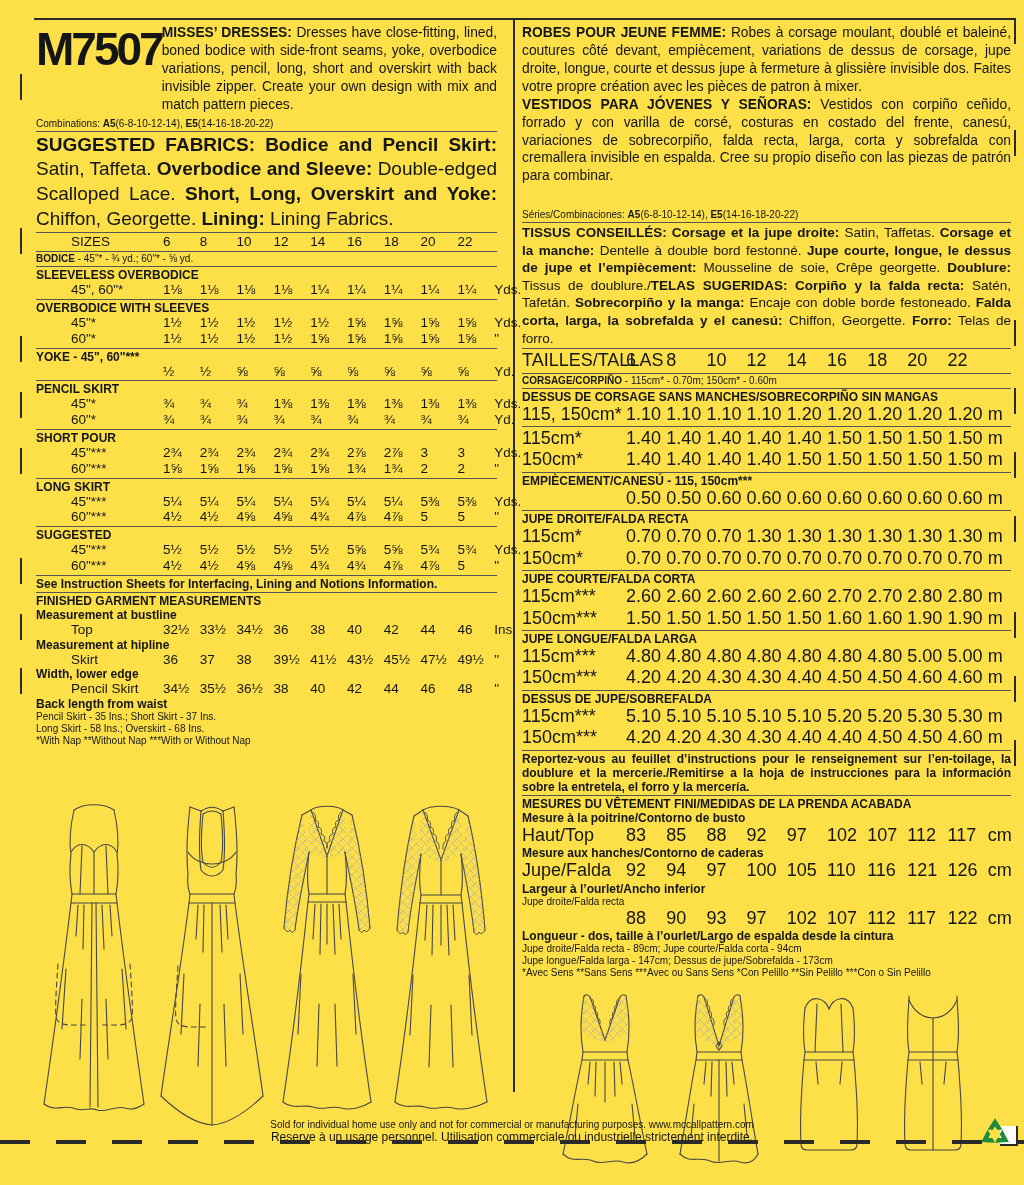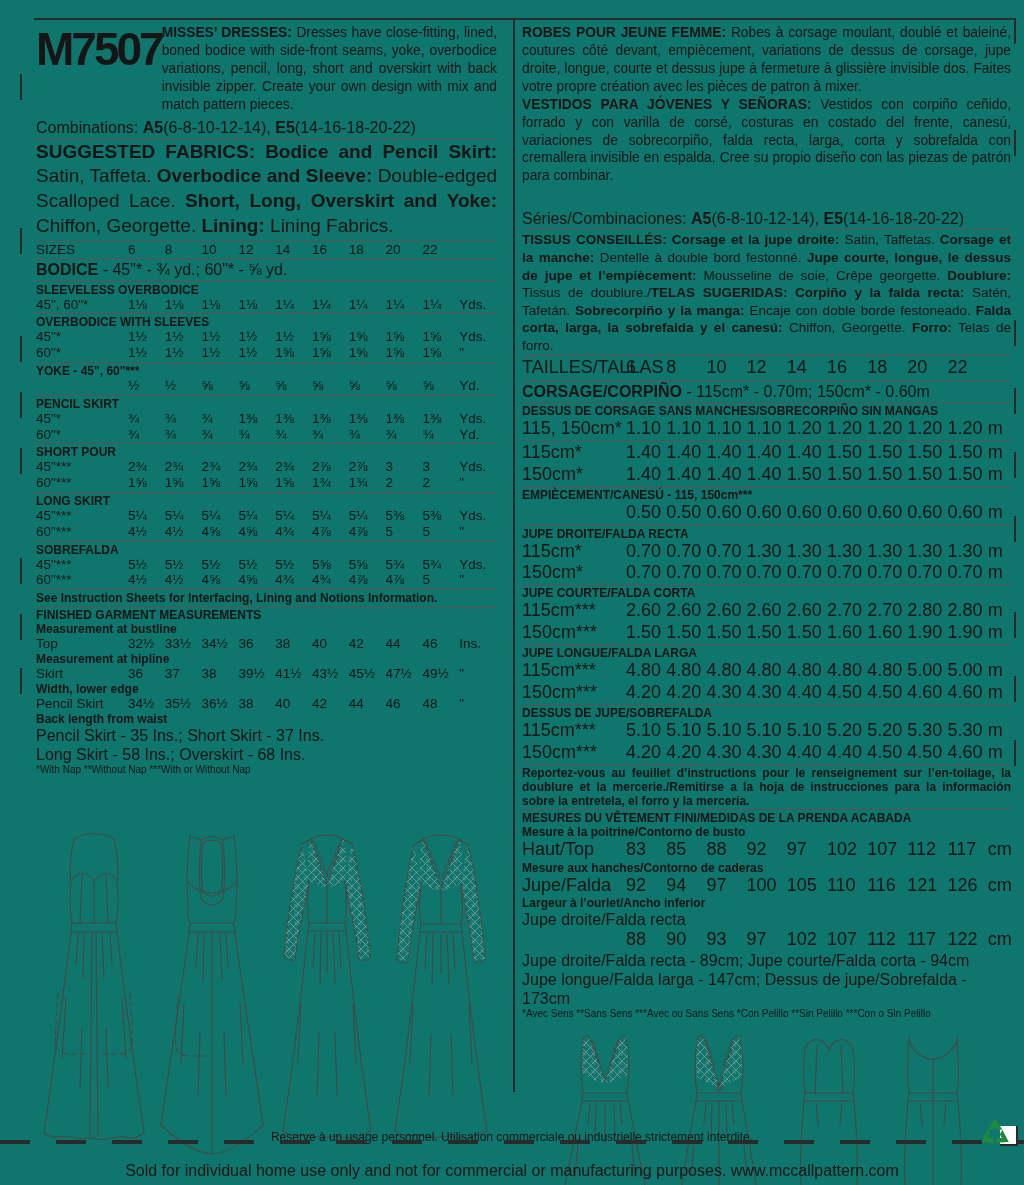--- a/index.html
+++ b/index.html
@@ -1,45 +1,45 @@
 <!DOCTYPE html>
 <html><head>
 <meta charset="utf-8">
 <style>
   html,body{margin:0;padding:0;background:#ffffff;}
-  .page{position:relative;width:1024px;height:1185px;background:#0f766e;color:#151515;
+  .page{position:relative;width:1024px;height:1185px;background:#fde047;color:#151515;
         font-family:"Liberation Sans","DejaVu Sans",sans-serif;overflow:hidden;}
   .topline{position:absolute;left:34px;right:8px;top:18px;border-top:2px solid #2a2a2a;}
   .divider{position:absolute;left:513px;top:18px;height:1074px;border-left:2px solid #2a2a2a;}
   .tick{position:absolute;width:2px;height:26px;background:#2a2a2a;}
   .col{position:absolute;top:24px;}
   .col-left{left:36px;width:461px;}
   .col-right{left:522px;width:489px;}
   .hdrflex{display:flex;align-items:flex-start;}
   .sku{font-size:46px;font-weight:700;letter-spacing:-3px;width:146px;line-height:0.95;padding-top:4px;}
   .para{font-size:13.8px;line-height:1.3;text-align:justify;}
   .b{font-weight:700;}
   .hr{border-top:1.5px solid #555;margin:1px 0 1px 0;}
-  .line{font-size:16px;line-height:1.2;}
+  .line{font-size:10px;line-height:1.2;}
   .th{font-size:12px;font-weight:700;line-height:1.17;}
   .srow{display:flex;font-size:13.5px;line-height:1.17;}
-  .srow .lbl{width:92px;flex:none;}
+  .srow .lbl{width:92px;flex:none;margin-left:35px;}
   .srow .val{width:36.8px;flex:none;}
   .srow .unit{flex:1;}
   .mrow{display:flex;font-size:18px;line-height:1.19;}
   .mrow .lbl{width:104px;flex:none;}
   .mrow .val{width:40.2px;flex:none;}
   .mrow .unit{width:24px;flex:none;}
   .foot{font-size:10px;line-height:1.25;}
   .illus-row{display:flex;justify-content:space-between;align-items:flex-start;}
   .illus-row svg{display:block;}
   .copy{position:absolute;left:0;right:0;text-align:center;}
   .copy1{top:1094px;font-size:12px;}
   .copy1 .big{font-size:15px;}
-  .copy2{top:1162px;font-size:16px;}
+  .copy2{top:1119px;font-size:10px;}
   .copy3{top:1130px;font-size:12px;}
   .cutline{position:absolute;left:0;right:0;top:1140px;height:4px;
     background:repeating-linear-gradient(90deg,#2a2a2a 0 30px,transparent 30px 56px);}
   .corner{position:absolute;left:1000px;top:1126px;width:16px;height:18px;
     border-right:2px solid #2a2a2a;border-bottom:2px solid #2a2a2a;background:#fdfdfb;}
   .recycle{position:absolute;left:978px;top:1116px;}
 </style>
 </head>
 <body>
 
@@ -236,21 +236,21 @@
         <span class="val">4⅝</span>
         <span class="val">4¾</span>
         <span class="val">4⅞</span>
         <span class="val">4⅞</span>
         <span class="val">5</span>
         <span class="val">5</span>
         <span class="unit">"</span>
       </div>
     <div class="hr"></div>
 
-    <div class="th"><span class="b">SOBREFALDA</span></div>
+    <div class="th"><span class="b">SUGGESTED</span></div>
     <div class="srow">
         <span class="lbl">45"***</span>
         <span class="val">5½</span>
         <span class="val">5½</span>
         <span class="val">5½</span>
         <span class="val">5½</span>
         <span class="val">5½</span>
         <span class="val">5⅝</span>
         <span class="val">5⅝</span>
         <span class="val">5¾</span>
@@ -664,20 +664,21 @@
         <span class="val">93</span>
         <span class="val">97</span>
         <span class="val">102</span>
         <span class="val">107</span>
         <span class="val">112</span>
         <span class="val">117</span>
         <span class="val">122</span>
         <span class="unit">cm</span>
       </div>
 
+    <div class="th">Longueur - dos, taille à l’ourlet/Largo de espalda desde la cintura</div>
     <div class="line">Jupe droite/Falda recta - 89cm; Jupe courte/Falda corta - 94cm</div>
     <div class="line">Jupe longue/Falda larga - 147cm; Dessus de jupe/Sobrefalda - 173cm</div>
     <div class="foot">*Avec Sens **Sans Sens ***Avec ou Sans Sens   *Con Pelillo **Sin Pelillo ***Con o Sin Pelillo</div>
 
     <div class="illus-row" style="margin-top:4px;padding:0 28px">
       <svg width="110" height="190" viewBox="0 0 110 190">
         <g stroke="#474747" stroke-width="1.1" fill="none" stroke-linecap="round">
           <path d="M34,12 Q37,9 40,13 M76,12 Q73,9 70,13"></path>
           <path d="M40,13 L55,56 L70,13"></path>
           <path d="M42,15 q3,3 1,6 q4,1 2,6 q4,1 2,6 q4,2 3,7" stroke-width="0.9"></path>

